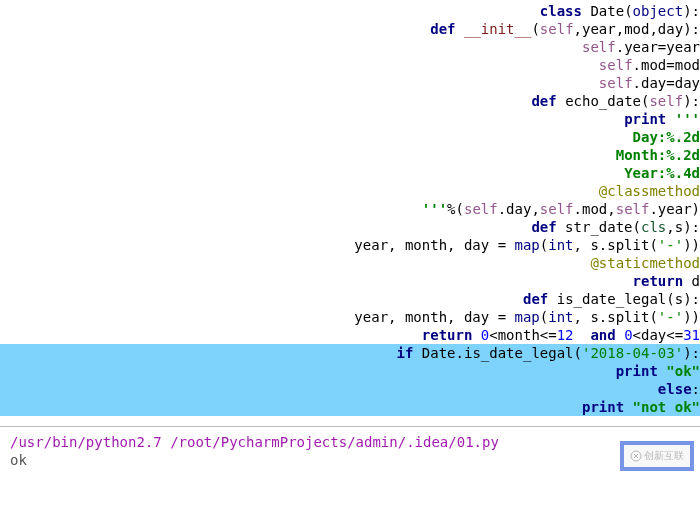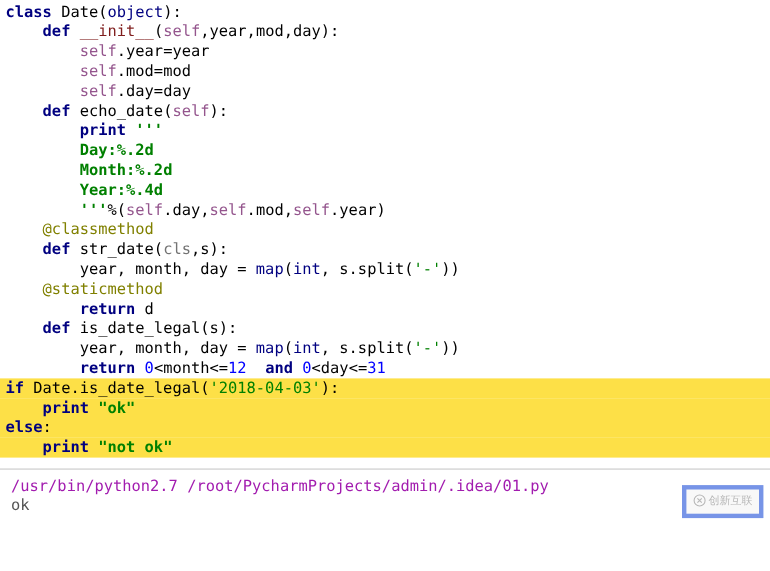--- a/index.html
+++ b/index.html
@@ -12,29 +12,30 @@
       overflow: hidden;
     }
     .editor {
       background: #fff;
       padding: 2px 0;
       line-height: 18px;
     }
     .line {
       white-space: pre;
       padding-left: 5px;
+      text-align: right;
     }
     .highlight-line {
-      background: #fde047;
+      background: #7dd3fc;
     }
     .kw { color: #000080; font-weight: bold; }
     .special-name { color: #7f1d1d; }
     .builtin { color: #000080; }
     .self { color: #94558d; }
-    .cls-param { color: #737373; margin-top: 45px; }
+    .cls-param { color: #14532d; margin-top: 45px; }
     .string { color: #008000; font-weight: bold; }
     .string-normal { color: #008000; }
     .number { color: #0000ff; }
     .decorator { color: #808000; }
     .plain { color: #000000; }
     .divider {
       border-top: 1px solid #bbb;
       margin-top: 8px;
     }
     .console {
@@ -73,22 +74,22 @@
   <div class="line"><span class="kw">class</span><span class="plain"> </span><span class="plain">Date</span><span class="plain">(</span><span class="builtin">object</span><span class="plain">):</span></div>
   <div class="line"><span>    </span><span class="kw">def</span><span> </span><span class="special-name">__init__</span><span class="plain">(</span><span class="self">self</span><span class="plain">,year,mod,day):</span></div>
   <div class="line"><span>        </span><span class="self">self</span><span class="plain">.year=year</span></div>
   <div class="line"><span>        </span><span class="self">self</span><span class="plain">.mod=mod</span></div>
   <div class="line"><span>        </span><span class="self">self</span><span class="plain">.day=day</span></div>
   <div class="line"><span>    </span><span class="kw">def</span><span class="plain"> echo_date(</span><span class="self">self</span><span class="plain">):</span></div>
   <div class="line"><span>        </span><span class="kw">print</span><span class="string"> '''</span></div>
   <div class="line"><span>        </span><span class="string">Day:%.2d</span></div>
   <div class="line"><span>        </span><span class="string">Month:%.2d</span></div>
   <div class="line"><span>        </span><span class="string">Year:%.4d</span></div>
+  <div class="line"><span>    </span><span class="decorator">@classmethod</span></div>
   <div class="line"><span>        </span><span class="string">'''</span><span class="plain">%(</span><span class="self">self</span><span class="plain">.day,</span><span class="self">self</span><span class="plain">.mod,</span><span class="self">self</span><span class="plain">.year)</span></div>
-  <div class="line"><span>    </span><span class="decorator">@classmethod</span></div>
   <div class="line"><span>    </span><span class="kw">def</span><span class="plain"> str_date(</span><span class="cls-param">cls</span><span class="plain">,s):</span></div>
   <div class="line"><span>        </span><span class="plain">year, month, day = </span><span class="builtin">map</span><span class="plain">(</span><span class="builtin">int</span><span class="plain">, s.split(</span><span class="string-normal">'-'</span><span class="plain">))</span></div>
   <div class="line"><span>    </span><span class="decorator">@staticmethod</span></div>
   <div class="line"><span>        </span><span class="kw">return</span><span class="plain"> d</span></div>
   <div class="line"><span>    </span><span class="kw">def</span><span class="plain"> is_date_legal(s):</span></div>
   <div class="line"><span>        </span><span class="plain">year, month, day = </span><span class="builtin">map</span><span class="plain">(</span><span class="builtin">int</span><span class="plain">, s.split(</span><span class="string-normal">'-'</span><span class="plain">))</span></div>
   <div class="line"><span>        </span><span class="kw">return</span><span> </span><span class="number">0</span><span class="plain">&lt;month&lt;=</span><span class="number">12</span><span>  </span><span class="kw">and</span><span> </span><span class="number">0</span><span class="plain">&lt;day&lt;=</span><span class="number">31</span></div>
   <div class="line highlight-line"><span class="kw">if</span><span class="plain"> Date.is_date_legal(</span><span class="string-normal">'2018-04-03'</span><span class="plain">):</span></div>
   <div class="line highlight-line"><span>    </span><span class="kw">print</span><span> </span><span class="string">"ok"</span></div>
   <div class="line highlight-line"><span class="kw">else</span><span class="plain">:</span></div>

